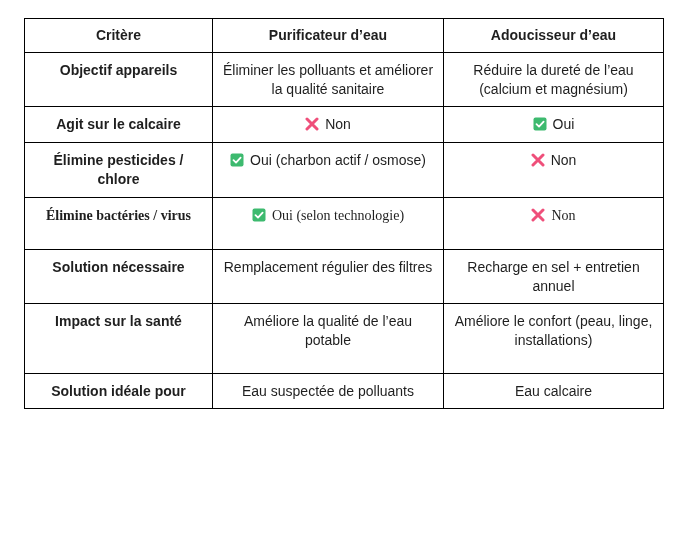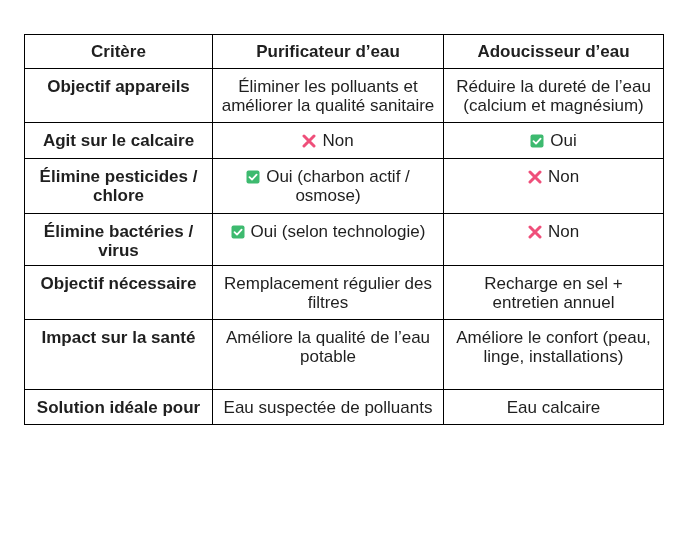--- a/index.html
+++ b/index.html
@@ -10,25 +10,25 @@
     body {
       width: 688px;
       height: 535px;
       position: relative;
       font-family: "Liberation Sans", sans-serif;
       color: #1f1f1f;
     }
     .table {
       position: absolute;
       left: 24px;
-      top: 34px;
+      top: 18px;
       width: 639px;
       border-collapse: collapse;
       table-layout: fixed;
-      font-size: 17px;
+      font-size: 14px;
       line-height: 19px;
     }
     .table td, .table th {
       border: 1.5px solid #000;
       padding: 0 8px;
       text-align: center;
       vertical-align: top;
     }
     .table th {
       font-weight: bold;
@@ -92,35 +92,35 @@
     <td class="crit">Élimine pesticides / chlore</td>
     <td><span class="icon"><svg viewBox="0 0 14 14" width="14" height="14">
               <rect x="0.5" y="0.5" width="13" height="13" rx="2" fill="#3dba6f"></rect>
               <path d="M3.5 7.2 L6 9.6 L10.6 4.6" stroke="#fff" stroke-width="1.8" fill="none" stroke-linecap="round" stroke-linejoin="round"></path>
             </svg></span><span>Oui (charbon actif / osmose)</span></td>
     <td><span class="icon"><svg viewBox="0 0 14 14" width="14" height="14">
               <path d="M2 2 L12 12 M12 2 L2 12" stroke="#ef4f7a" stroke-width="3" stroke-linecap="round"></path>
             </svg></span><span>Non</span></td>
   </tr>
 
-  <tr style="height: 52px;">
+  <tr style="height: 52px; font-family: Liberation Serif, serif;">
     <td class="crit">Élimine bactéries / virus</td>
     <td><span class="icon"><svg viewBox="0 0 14 14" width="14" height="14">
               <rect x="0.5" y="0.5" width="13" height="13" rx="2" fill="#3dba6f"></rect>
               <path d="M3.5 7.2 L6 9.6 L10.6 4.6" stroke="#fff" stroke-width="1.8" fill="none" stroke-linecap="round" stroke-linejoin="round"></path>
             </svg></span><span>Oui (selon technologie)</span></td>
     <td><span class="icon"><svg viewBox="0 0 14 14" width="14" height="14">
               <path d="M2 2 L12 12 M12 2 L2 12" stroke="#ef4f7a" stroke-width="3" stroke-linecap="round"></path>
             </svg></span><span>Non</span></td>
   </tr>
 
 
 
   <tr style="height: 54px;">
-    <td class="crit">Objectif nécessaire</td>
+    <td class="crit">Solution nécessaire</td>
     <td><span>Remplacement régulier des filtres</span></td>
     <td><span>Recharge en sel + entretien annuel</span></td>
   </tr>
 
   <tr style="height: 70px; margin-left: 12px;">
     <td class="crit">Impact sur la santé</td>
     <td><span>Améliore la qualité de l’eau potable</span></td>
     <td><span>Améliore le confort (peau, linge, installations)</span></td>
   </tr>
 

